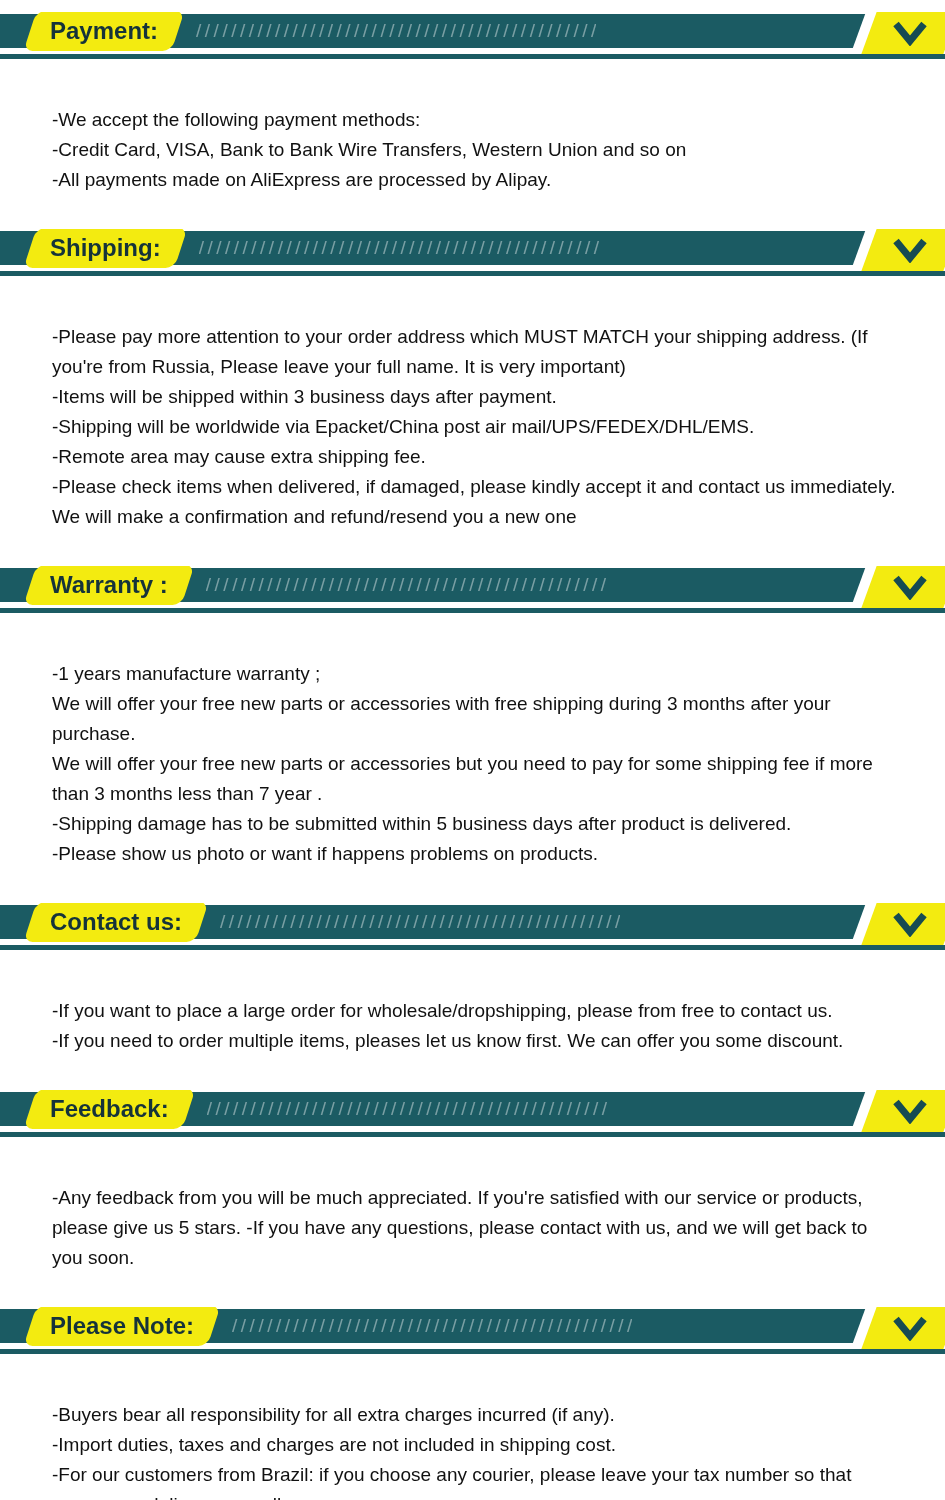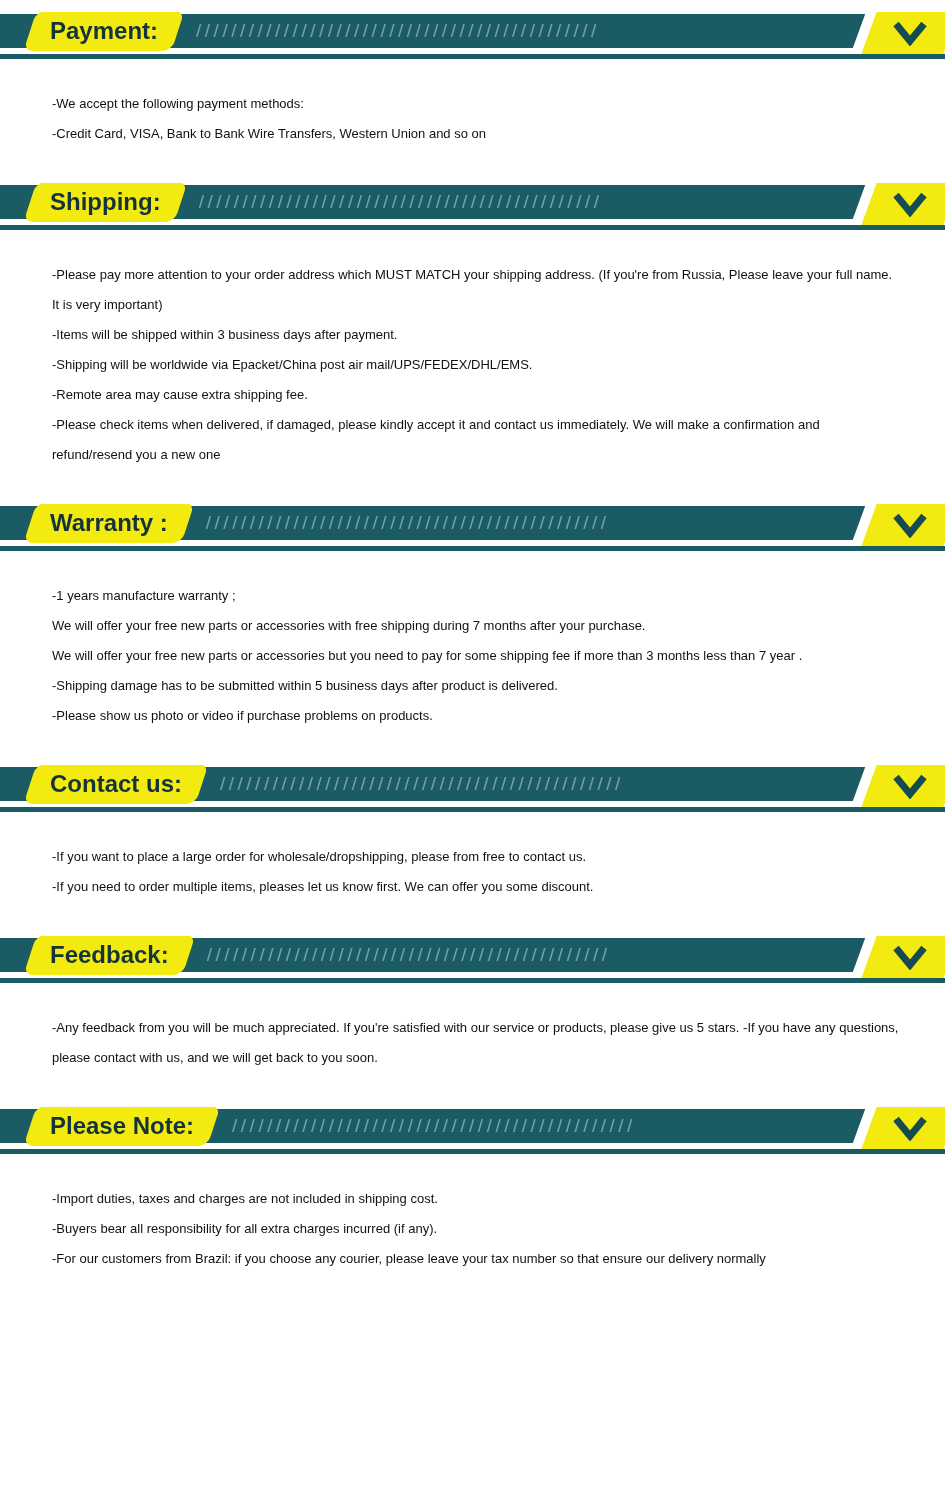--- a/index.html
+++ b/index.html
@@ -86,23 +86,24 @@
     left: 0; bottom: 0;
     width: 100%;
     height: 5px;
     background: var(--teal, #1b5b63);
     z-index: 1;
   }
 
   
   .body {
     padding: 30px 44px 34px 52px;
-    font-size: 13px;
+    font-size: 19px;
     line-height: 30px;
     color: var(--text-color, #111111);
+    margin-top: 16px;
   }
   .body p { margin: 0; }
 </style>
 </head>
 <body>
 
 <div class="page">
   <section class="section">
     <div class="banner">
       <div class="bar">
@@ -115,20 +116,21 @@
       <div class="arrow">
         <svg width="36" height="26" viewBox="0 0 36 26">
           <polyline points="4,4 18,21 32,4" fill="none" stroke="#164b52" stroke-width="7"></polyline>
         </svg>
       </div>
       <div class="underbar"></div>
     </div>
     <div class="body">
         <p>-We accept the following payment methods:</p>
         <p>-Credit Card, VISA, Bank to Bank Wire Transfers, Western Union and so on</p>
+        <p>-All payments made on AliExpress are processed by Alipay.</p>
       </div>
   </section>
 
   <section class="section">
     <div class="banner">
       <div class="bar">
         <div class="label">
           <span class="label-text">Shipping:</span>
         </div>
         <div class="hatch">//////////////////////////////////////////////</div>
@@ -161,24 +163,24 @@
       <div class="gap-cut"></div>
       <div class="arrow">
         <svg width="36" height="26" viewBox="0 0 36 26">
           <polyline points="4,4 18,21 32,4" fill="none" stroke="#164b52" stroke-width="7"></polyline>
         </svg>
       </div>
       <div class="underbar"></div>
     </div>
     <div class="body">
         <p>-1 years manufacture warranty ;</p>
-        <p>We will offer your free new parts or accessories with free shipping during 7 months after your purchase.</p>
+        <p>We will offer your free new parts or accessories with free shipping during 3 months after your purchase.</p>
         <p>We will offer your free new parts or accessories but you need to pay for some shipping fee if more than 3 months less than 7 year .</p>
         <p>-Shipping damage has to be submitted within 5 business days after product is delivered.</p>
-        <p>-Please show us photo or video if purchase problems on products.</p>
+        <p>-Please show us photo or want if happens problems on products.</p>
       </div>
   </section>
 
   <section class="section">
     <div class="banner">
       <div class="bar">
         <div class="label">
           <span class="label-text">Contact us:</span>
         </div>
         <div class="hatch">//////////////////////////////////////////////</div>
@@ -228,18 +230,18 @@
       </div>
       <div class="gap-cut"></div>
       <div class="arrow">
         <svg width="36" height="26" viewBox="0 0 36 26">
           <polyline points="4,4 18,21 32,4" fill="none" stroke="#164b52" stroke-width="7"></polyline>
         </svg>
       </div>
       <div class="underbar"></div>
     </div>
     <div class="body">
+        <p>-Buyers bear all responsibility for all extra charges incurred (if any).</p>
         <p>-Import duties, taxes and charges are not included in shipping cost.</p>
-        <p>-Buyers bear all responsibility for all extra charges incurred (if any).</p>
         <p>-For our customers from Brazil: if you choose any courier, please leave your tax number so that ensure our delivery normally</p>
       </div>
   </section>
 </div>
 
 </body></html>

